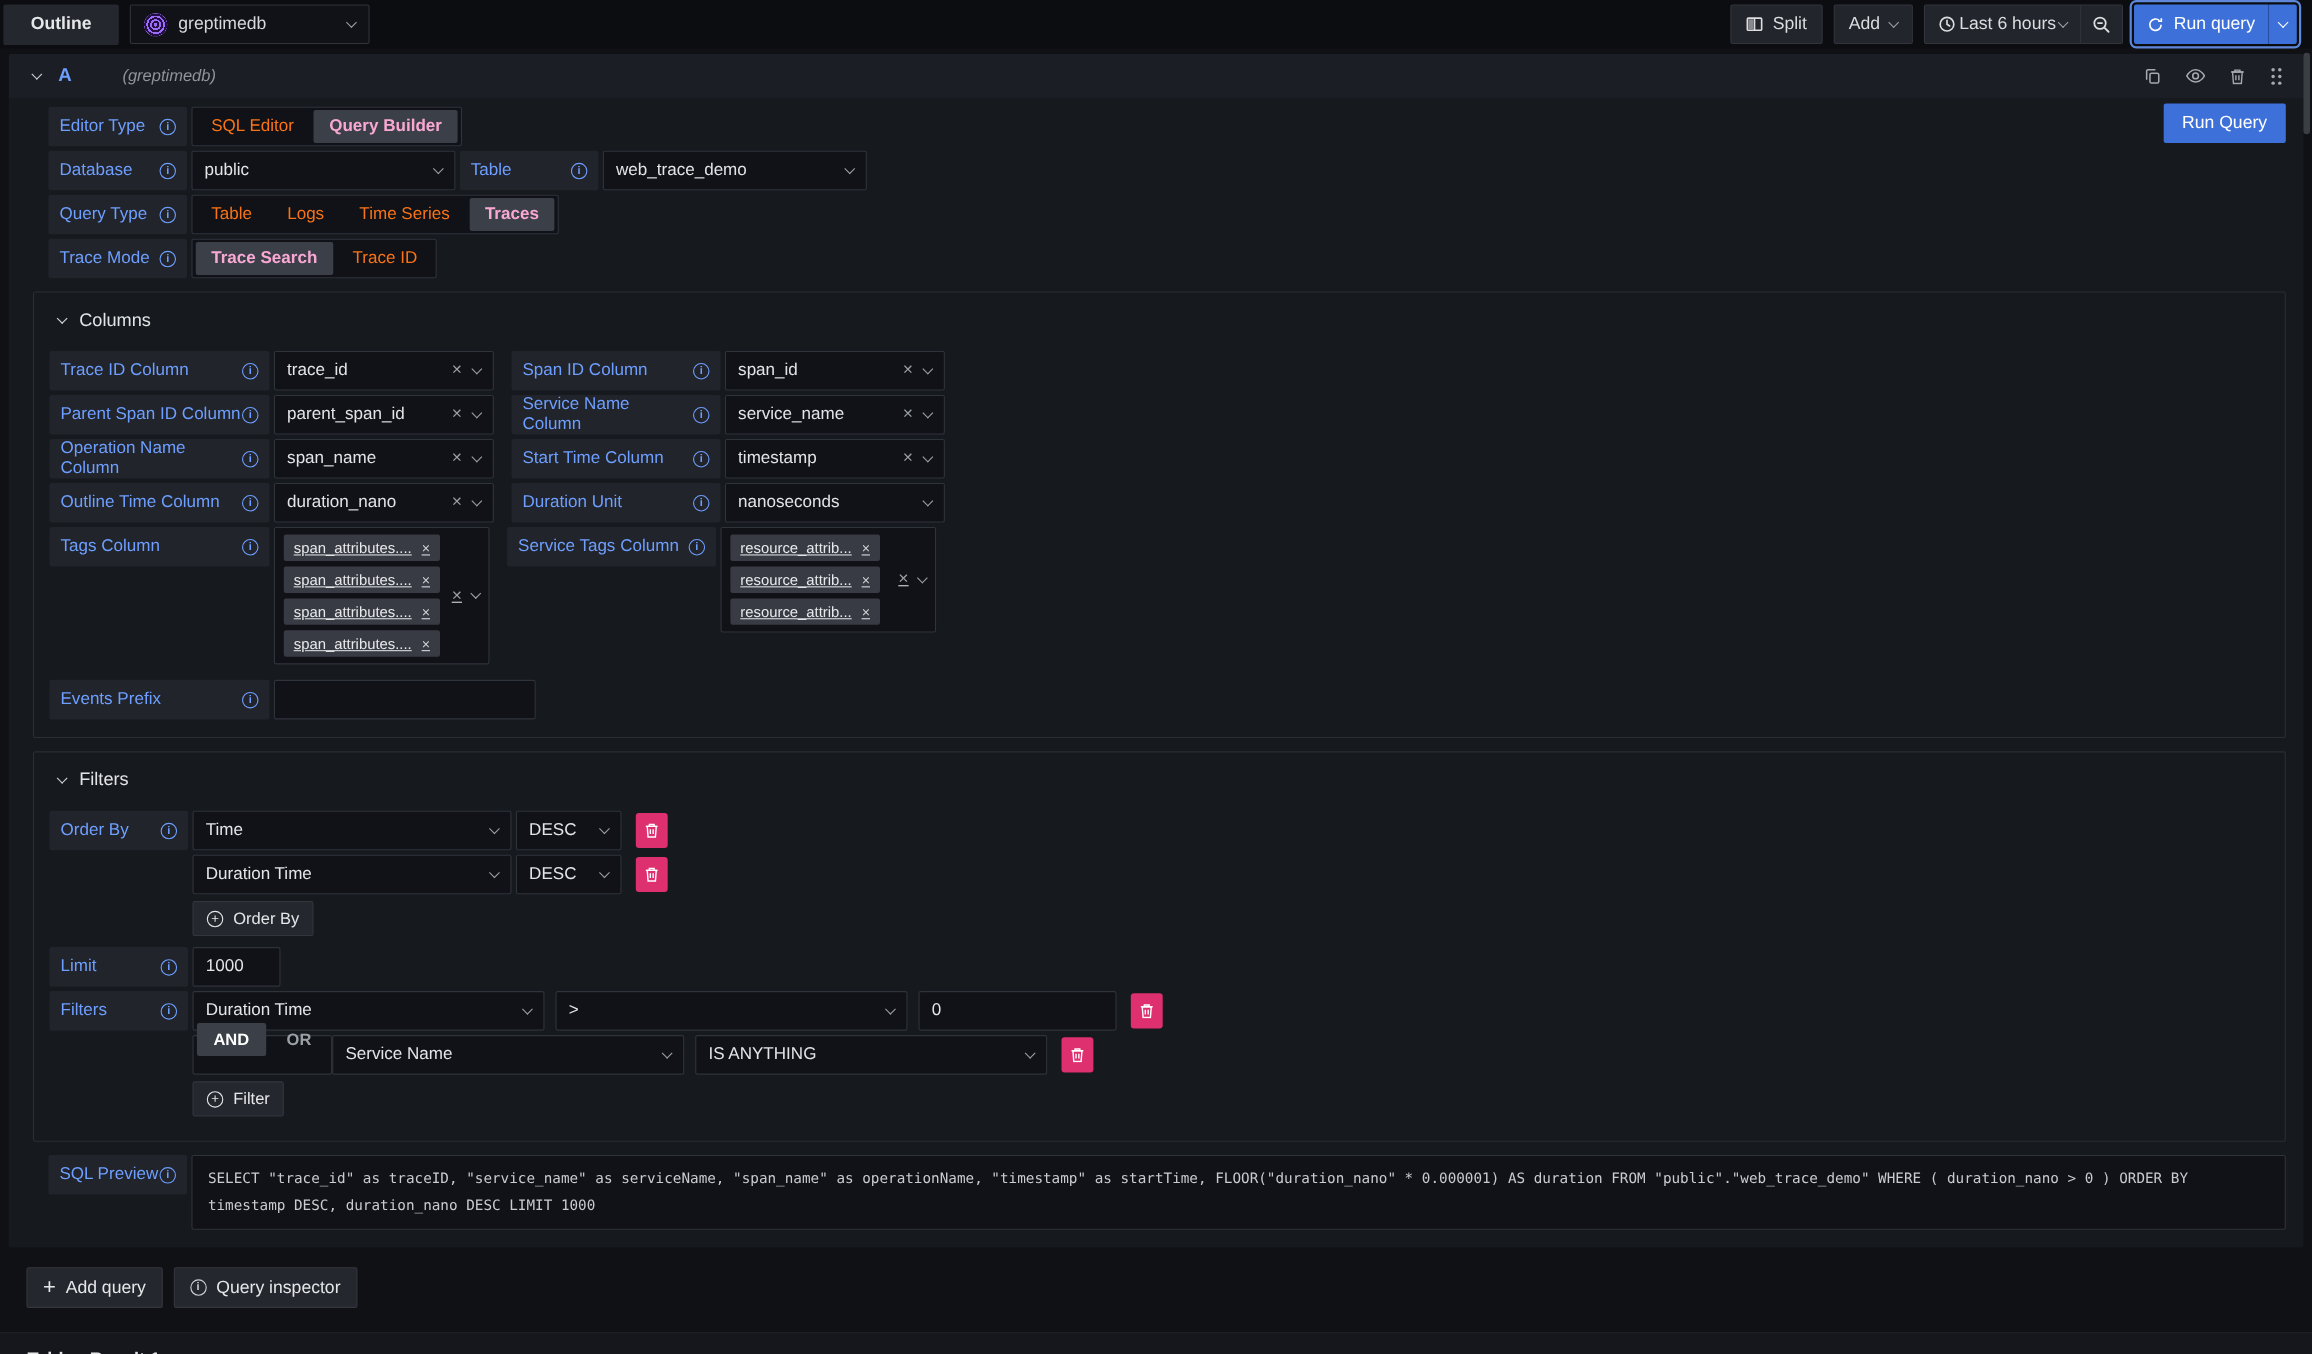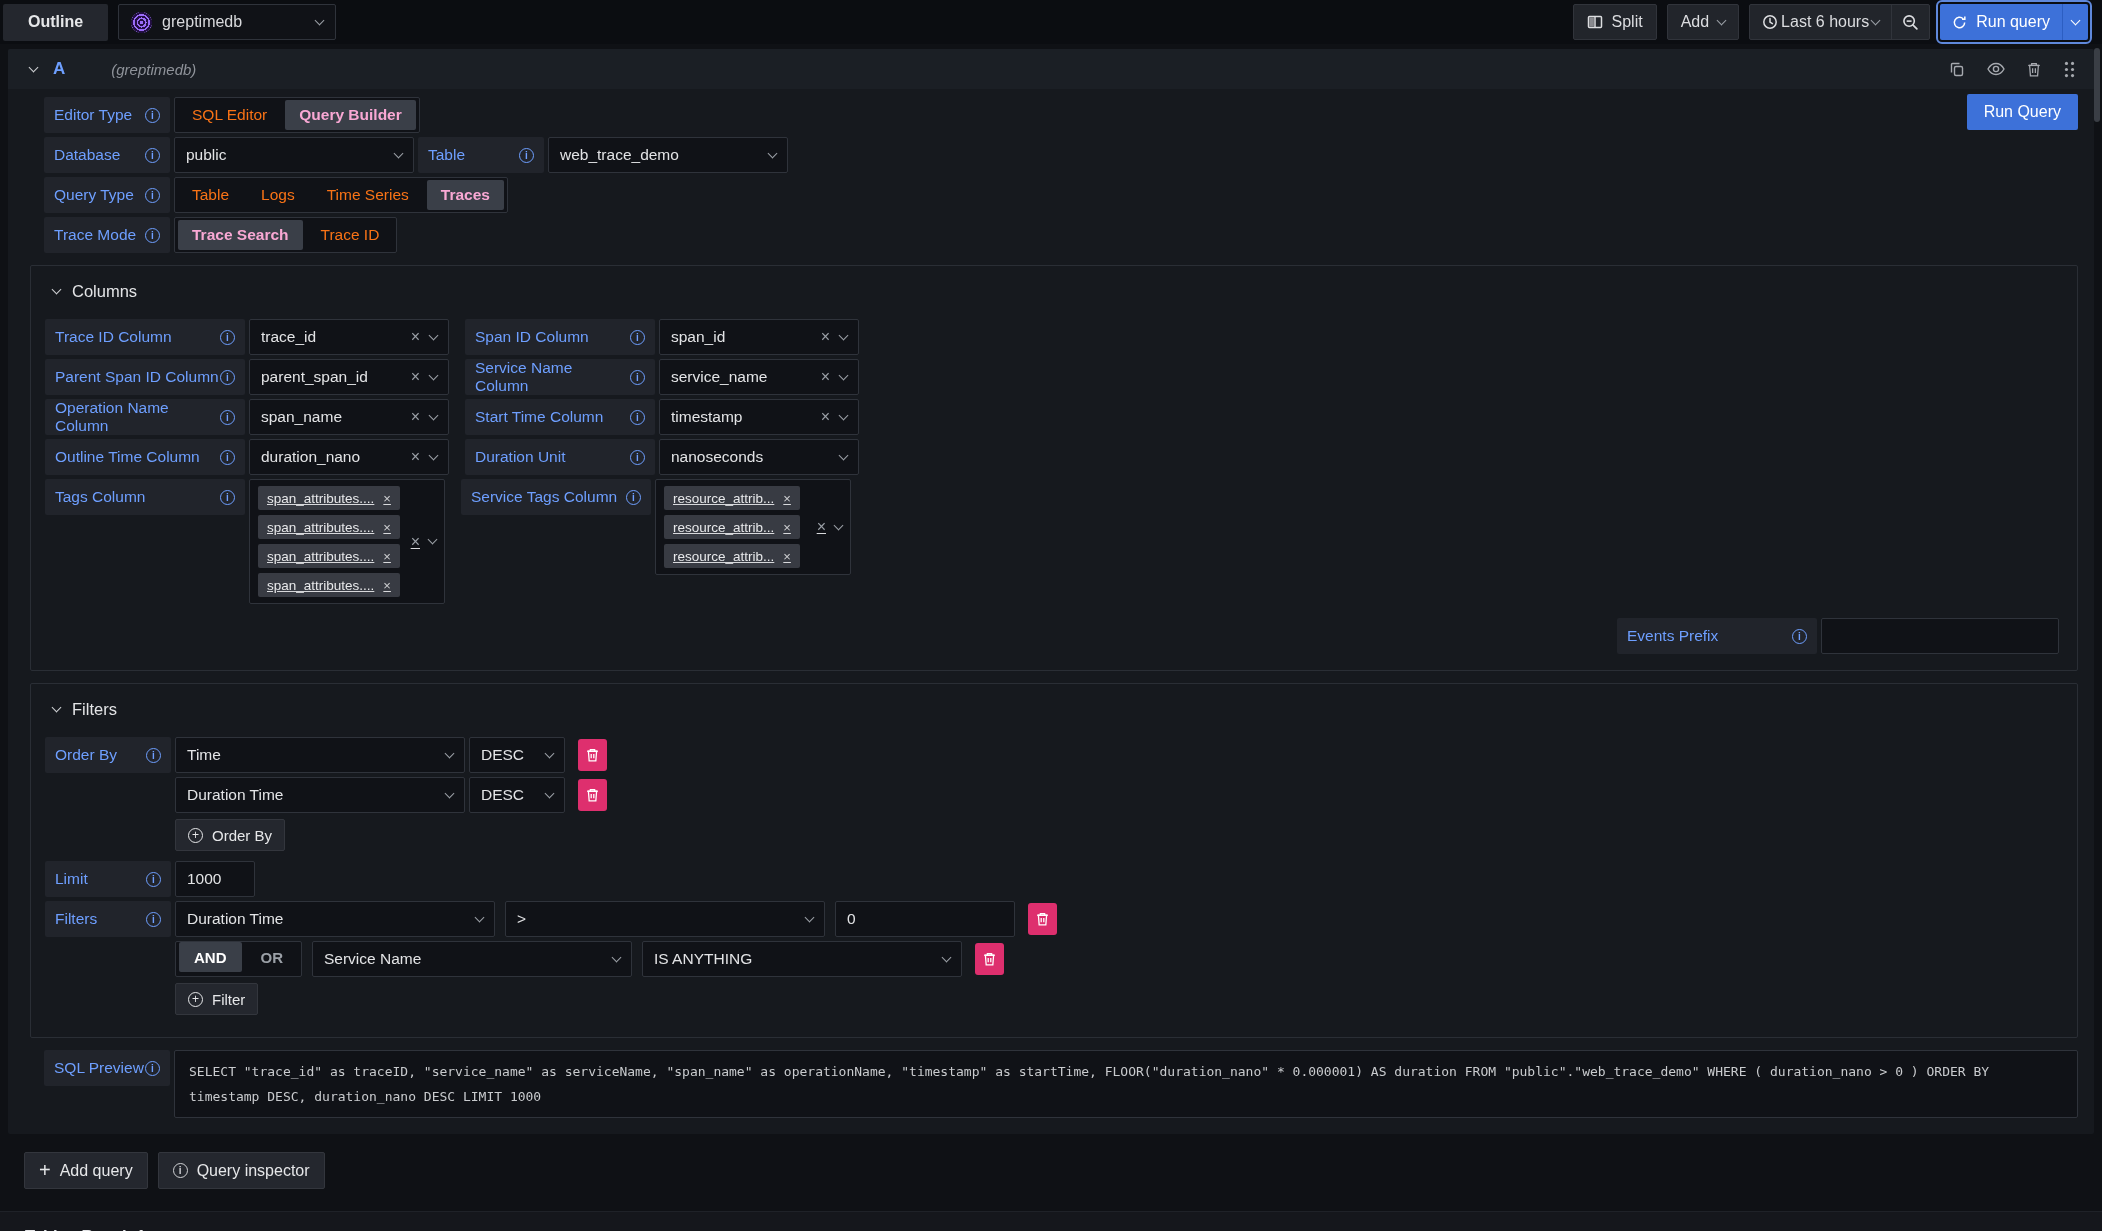--- a/index.html
+++ b/index.html
@@ -81,21 +81,21 @@
     margin:4px 0 18px 8px; font-size:16.5px; }
   .section-header .caret { border-color:#cfd1d4; }
   .btn-secondary { display:inline-flex; align-items:center; gap:9px; height:32px; padding:0 12px;
     background:#24272e; border:1px solid #33363d; border-radius:2px; color:#e6e7e9; font-weight:500;
     font-size:15px; font-family:inherit; }
   .plus-circle { width:15px; height:15px; border:1.2px solid currentColor; border-radius:50%;
     display:inline-flex; align-items:center; justify-content:center; font-size:12px; line-height:1; }
   .trash-btn { width:29px; height:32px; background:#de2f6e; border:none; border-radius:3px; display:flex;
     align-items:center; justify-content:center; margin-left:9px; margin-top:2px; flex:none; }
   .andor { display:inline-flex; background:#101217; border:1px solid #2f333b; border-radius:2px; height:36px;
-    padding:0 1px; align-items:flex-start; margin-right:10px; }
+    padding:16px 1px; align-items:flex-end; }
   .andor .opt { padding:0 15px; height:30px; margin:0 2px; display:flex; align-items:center; border-radius:2px;
     color:#9ba0a7; font-weight:600; font-size:15px; }
   .andor .opt.active { background:#3a3f48; color:#fff; }
   .mt10 { margin-top:6px; margin-bottom:10px; }
   .sql-box { background:#101217; border:1px solid #2f333b; border-radius:2px; padding:8px 14px;
     font-family:"DejaVu Sans Mono", "Liberation Mono", monospace; font-size:13px; line-height:25px;
     color:#c9cbce; min-height:58px; width:1911px; overflow-wrap:anywhere; white-space:pre-wrap; }
   
   .actions { margin:18px 0 0 24px; display:flex; gap:10px; }
   .actions .btn-secondary { height:37px; font-size:16px; padding:0 14px; }
@@ -415,21 +415,21 @@
                 <span class="x">×</span>
               </span>
           </div>
           <div class="controls">
             <span style="font-size:16px;">×</span>
             <span class="caret"></span>
           </div>
         </div>
       </div>
 
-      <div class="frow" style="margin-top:14px;justify-content:flex-end;">
+      <div class="frow" style="margin-top:14px;">
         <div class="lbl w200">
           <span>Events Prefix</span>
           <span class="info">i</span>
         </div>
         <div class="sel w238">
           <span></span>
         </div>
       </div>
     </div>
 

